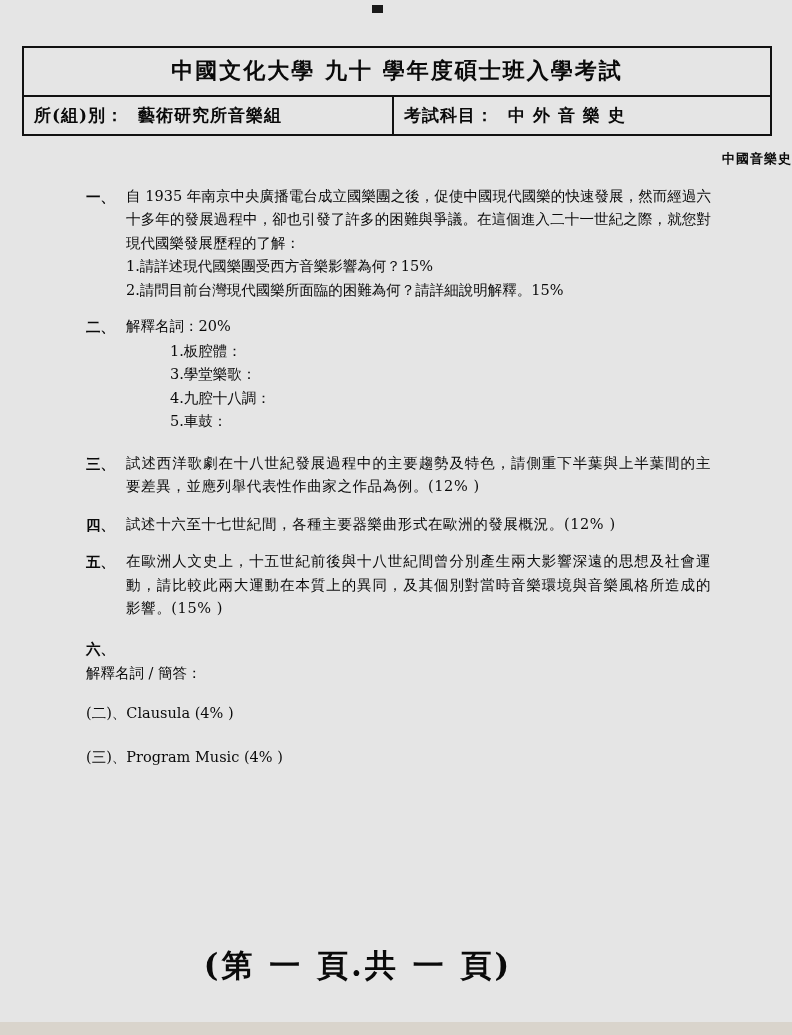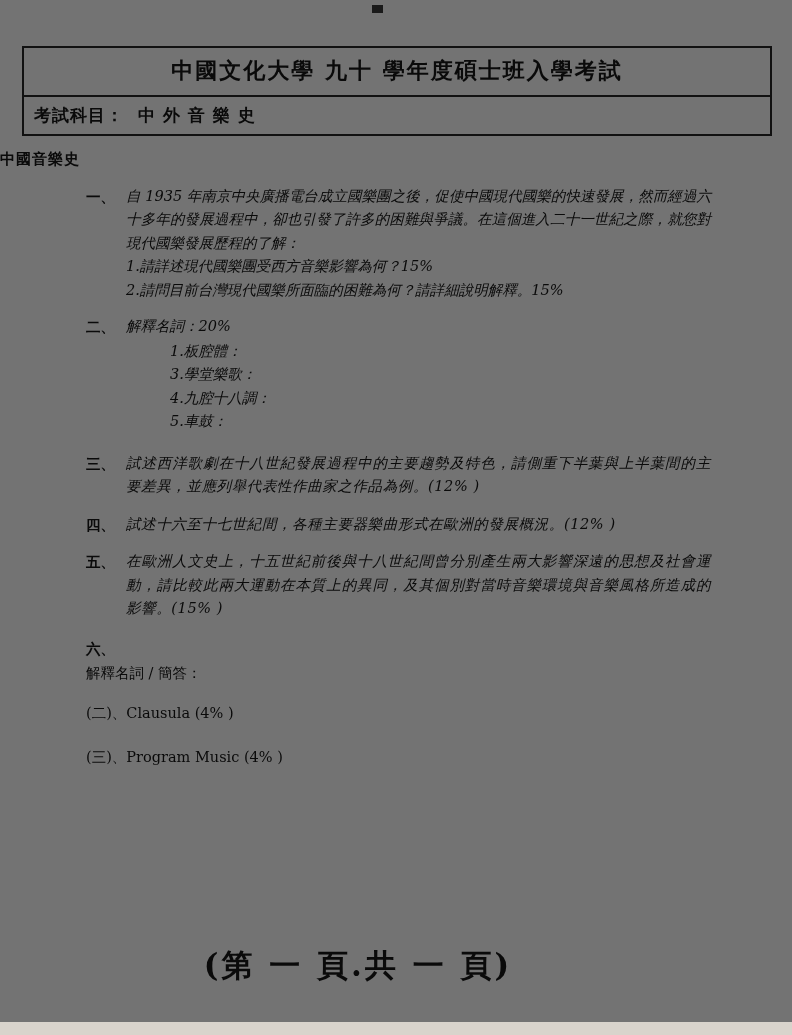--- a/index.html
+++ b/index.html
@@ -11,21 +11,21 @@
     width: 792px;
     height: 1035px;
     position: relative;
     font-family: "DejaVu Serif", "Liberation Serif", serif;
     color: #0a0a0a;
     overflow: hidden;
   }
   .page {
     position: absolute;
     inset: 0;
-    background: #737373;
+    background: #e5e5e5;
   }
   
   .top-mark {
     position: absolute;
     top: 5px;
     left: 372px;
     width: 11px;
     height: 8px;
     background: #1a1a1a;
   }
@@ -73,22 +73,22 @@
     margin-left: 14px;
     white-space: nowrap;
   }
 
   
   .doc-title {
     position: absolute;
     top: 150px;
     left: 0;
     width: 792px;
-    text-align: left;
-    font-size: 15px;
+    text-align: right;
+    font-size: 13px;
     font-weight: bold;
     letter-spacing: 1px;
   }
 
   .content {
     position: absolute;
     left: 86px;
     top: 185px;
     width: 625px;
     font-size: 14.5px;
@@ -104,21 +104,20 @@
     flex: 0 0 40px;
     font-weight: bold;
     letter-spacing: 0px;
   }
   .qbody {
     flex: 1;
     text-align: justify;
   }
   .qbody p {
     margin: 0;
-    font-style: italic;
   }
   .sublist {
     margin: 1px 0 0 44px;
   }
   .sublist p {
     margin: 0;
   }
   .indent1 {
     margin-left: 18px;
   }
@@ -162,20 +161,24 @@
 </head>
 <body>
 
 <div class="page">
 
   <div class="top-mark"></div>
 
   <div class="header-box">
     <div class="header-title">中國文化大學 九十 學年度碩士班入學考試</div>
     <div class="header-row">
+      <div class="header-cell left">
+        <span class="hc-label">所(組)別：</span>
+        <span class="hc-value">藝術研究所音樂組</span>
+      </div>
       <div class="header-cell right">
         <span class="hc-label">考試科目：</span>
         <span class="hc-value">中 外 音 樂 史</span>
       </div>
     </div>
   </div>
 
   <div class="doc-title">中國音樂史</div>
 
   <div class="content">

